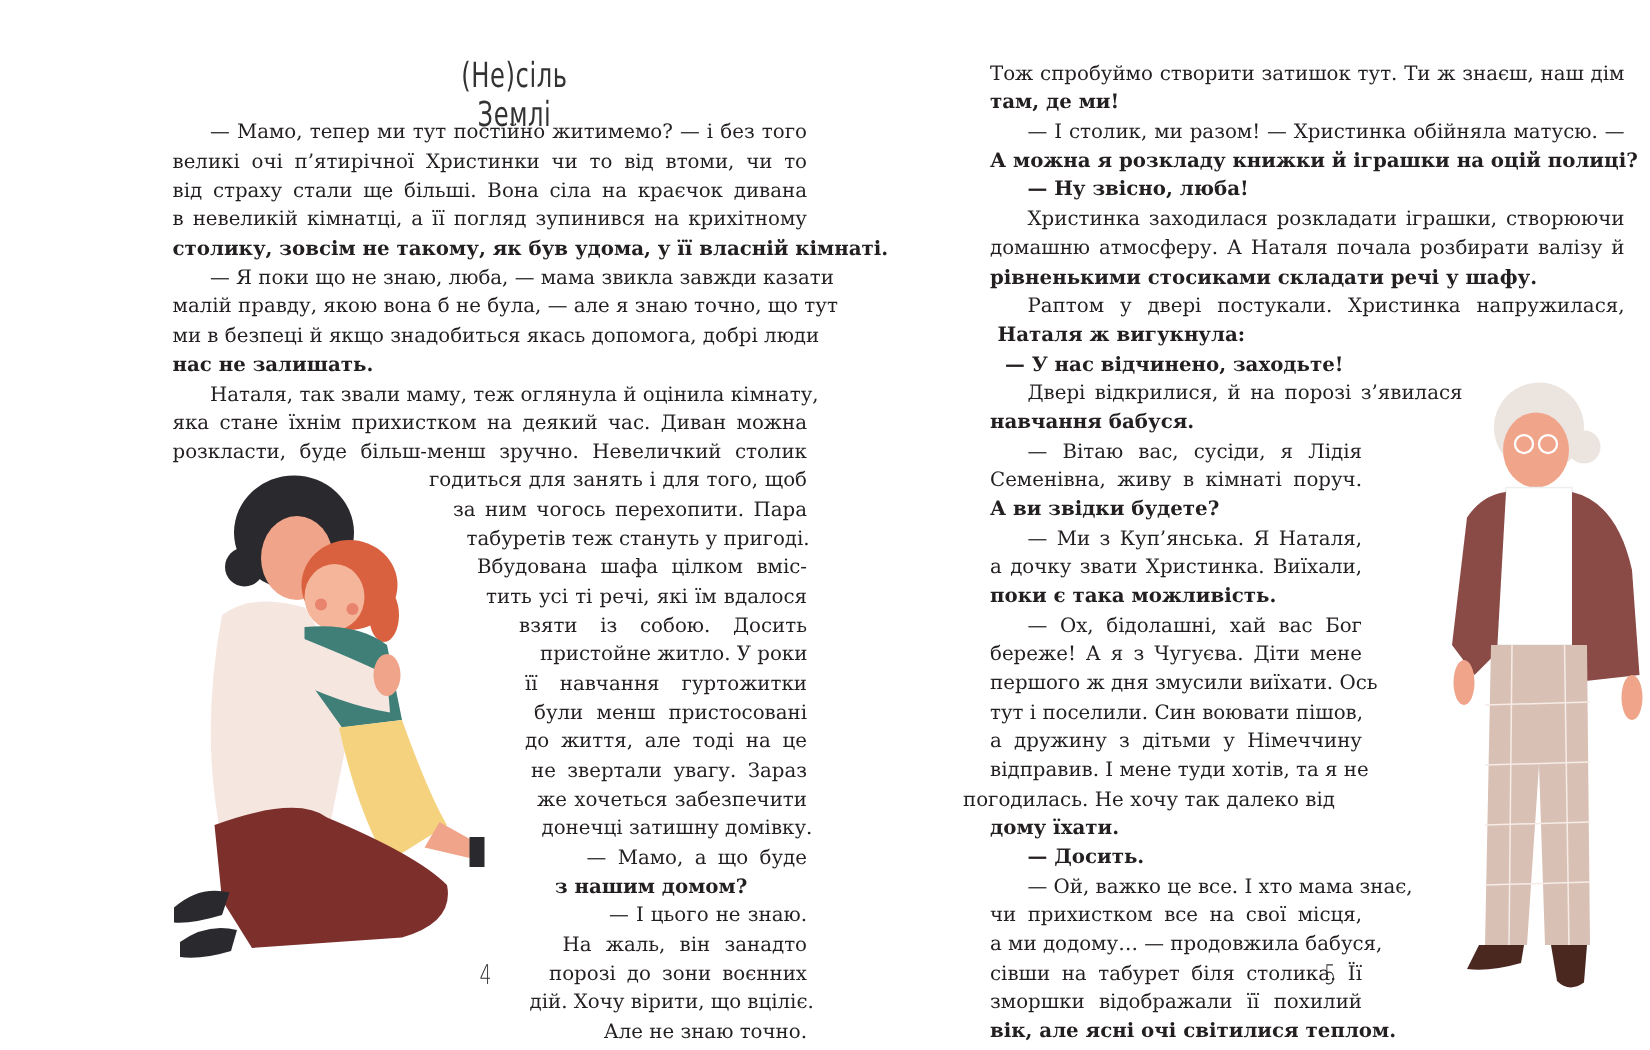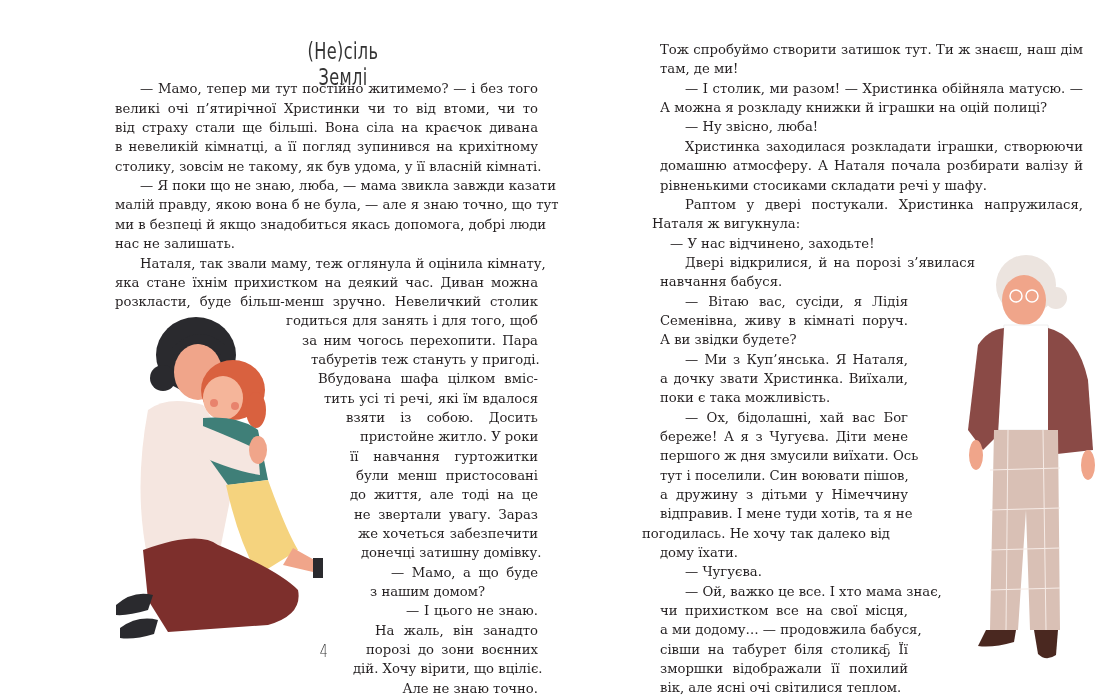--- a/index.html
+++ b/index.html
@@ -2,21 +2,21 @@
 <html><head>
 <meta charset="utf-8">
 <style>
   html, body { margin:0; padding:0; background:#ffffff; }
   body { width:1100px; height:700px; position:relative; overflow:hidden; font-family:"DejaVu Serif", serif; color:#231f20; }
   .page { position:absolute; top:0; height:492px;margin-left:48px; }
   .page-left { left:0; width:550px; }
   .page-right { left:550px; width:550px; }
   .title { position:absolute; left:215px; top:38px; width:160px; text-align:center; font-family:"DejaVu Sans Condensed","DejaVu Sans", sans-serif; font-weight:200; font-size:23px; letter-spacing:0.5px; color:#333; transform:scaleX(0.78); transform-origin:center; }
   .line { position:absolute; font-size:13.2px; line-height:19.4px; white-space:nowrap; text-align:justify; text-align-last:justify; }
-  .line.last { text-align-last:left; }
+  .line.last { text-align-last:left;font-weight:bold; }
   .line.right { text-align-last:right; text-align:right; }
   .pagenum { position:absolute; font-family:"DejaVu Sans", sans-serif; font-size:18px; font-weight:200; color:#333; transform:scaleX(0.7); }
   svg { position:absolute; }
 </style>
 </head>
 <body>
 
 <div class="page page-left">
   <div class="title">(Не)сіль Землі</div>
 
@@ -126,39 +126,39 @@
   <div>
     <div class="line" style="left:62px;top:40px;width:423px">Тож спробуймо створити затишок тут. Ти ж знаєш, наш дім</div>
     <div class="line last" style="left:62px;top:59px;width:423px">там, де ми!</div>
     <div class="line" style="left:87px;top:79px;width:398px">— І столик, ми разом! — Христинка обійняла матусю. —</div>
     <div class="line last" style="left:62px;top:98px;width:423px">А можна я розкладу книжки й іграшки на оцій полиці?</div>
     <div class="line last" style="left:87px;top:117px;width:398px">— Ну звісно, люба!</div>
     <div class="line" style="left:87px;top:137px;width:398px">Христинка заходилася розкладати іграшки, створюючи</div>
     <div class="line" style="left:62px;top:156px;width:423px">домашню атмосферу. А Наталя почала розбирати валізу й</div>
     <div class="line last" style="left:62px;top:176px;width:423px">рівненькими стосиками складати речі у шафу.</div>
     <div class="line" style="left:87px;top:195px;width:398px">Раптом у двері постукали. Христинка напружилася,</div>
-    <div class="line last" style="left:54px;top:214px;width:423px">Наталя ж вигукнула:</div>
+    <div class="line last" style="left:67px;top:214px;width:423px">Наталя ж вигукнула:</div>
     <div class="line last" style="left:72px;top:234px;width:398px">— У нас відчинено, заходьте!</div>
     <div class="line" style="left:87px;top:253px;width:290px">Двері відкрилися, й на порозі з’явилася</div>
     <div class="line last" style="left:62px;top:272px;width:315px">навчання бабуся.</div>
     <div class="line" style="left:87px;top:292px;width:223px">— Вітаю вас, сусіди, я Лідія</div>
     <div class="line" style="left:62px;top:311px;width:248px">Семенівна, живу в кімнаті поруч.</div>
     <div class="line last" style="left:62px;top:330px;width:248px">А ви звідки будете?</div>
     <div class="line" style="left:87px;top:350px;width:223px">— Ми з Куп’янська. Я Наталя,</div>
     <div class="line" style="left:62px;top:369px;width:248px">а дочку звати Христинка. Виїхали,</div>
     <div class="line last" style="left:62px;top:388px;width:248px">поки є така можливість.</div>
     <div class="line" style="left:87px;top:408px;width:223px">— Ох, бідолашні, хай вас Бог</div>
     <div class="line" style="left:62px;top:427px;width:248px">береже! А я з Чугуєва. Діти мене</div>
     <div class="line" style="left:62px;top:446px;width:248px">першого ж дня змусили виїхати. Ось</div>
     <div class="line" style="left:62px;top:466px;width:248px">тут і поселили. Син воювати пішов,</div>
     <div class="line" style="left:62px;top:485px;width:248px">а дружину з дітьми у Німеччину</div>
     <div class="line" style="left:62px;top:504px;width:248px">відправив. І мене туди хотів, та я не</div>
     <div class="line" style="left:44px;top:524px;width:248px">погодилась. Не хочу так далеко від</div>
     <div class="line last" style="left:62px;top:543px;width:248px">дому їхати.</div>
-    <div class="line last" style="left:87px;top:562px;width:223px">— Чугуєва.</div>
+    <div class="line last" style="left:87px;top:562px;width:223px">— Досить.</div>
     <div class="line" style="left:87px;top:582px;width:223px">— Ой, важко це все. І хто мама знає,</div>
     <div class="line" style="left:62px;top:601px;width:248px">чи прихистком все на свої місця,</div>
     <div class="line" style="left:62px;top:620px;width:248px">а ми додому… — продовжила бабуся,</div>
     <div class="line" style="left:62px;top:640px;width:248px">сівши на табурет біля столика. Її</div>
     <div class="line" style="left:62px;top:659px;width:248px">зморшки відображали її похилий</div>
     <div class="line last" style="left:62px;top:678px;width:248px">вік, але ясні очі світилися теплом.</div>
   </div>
 
   <div class="pagenum" style="left:283px;top:640px">5</div>
 </div>

